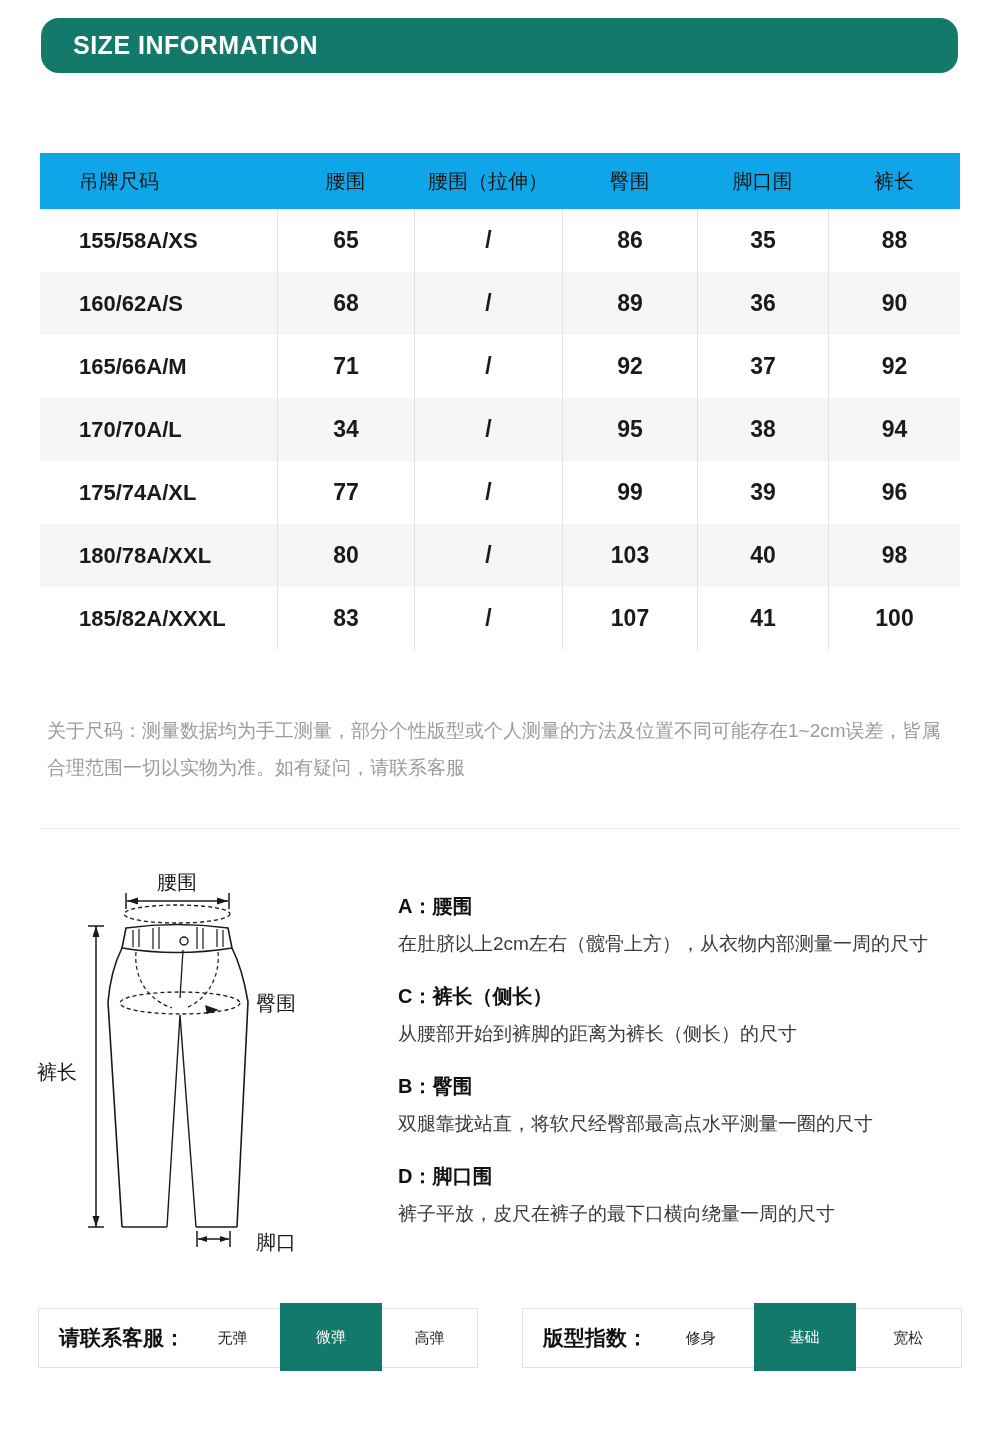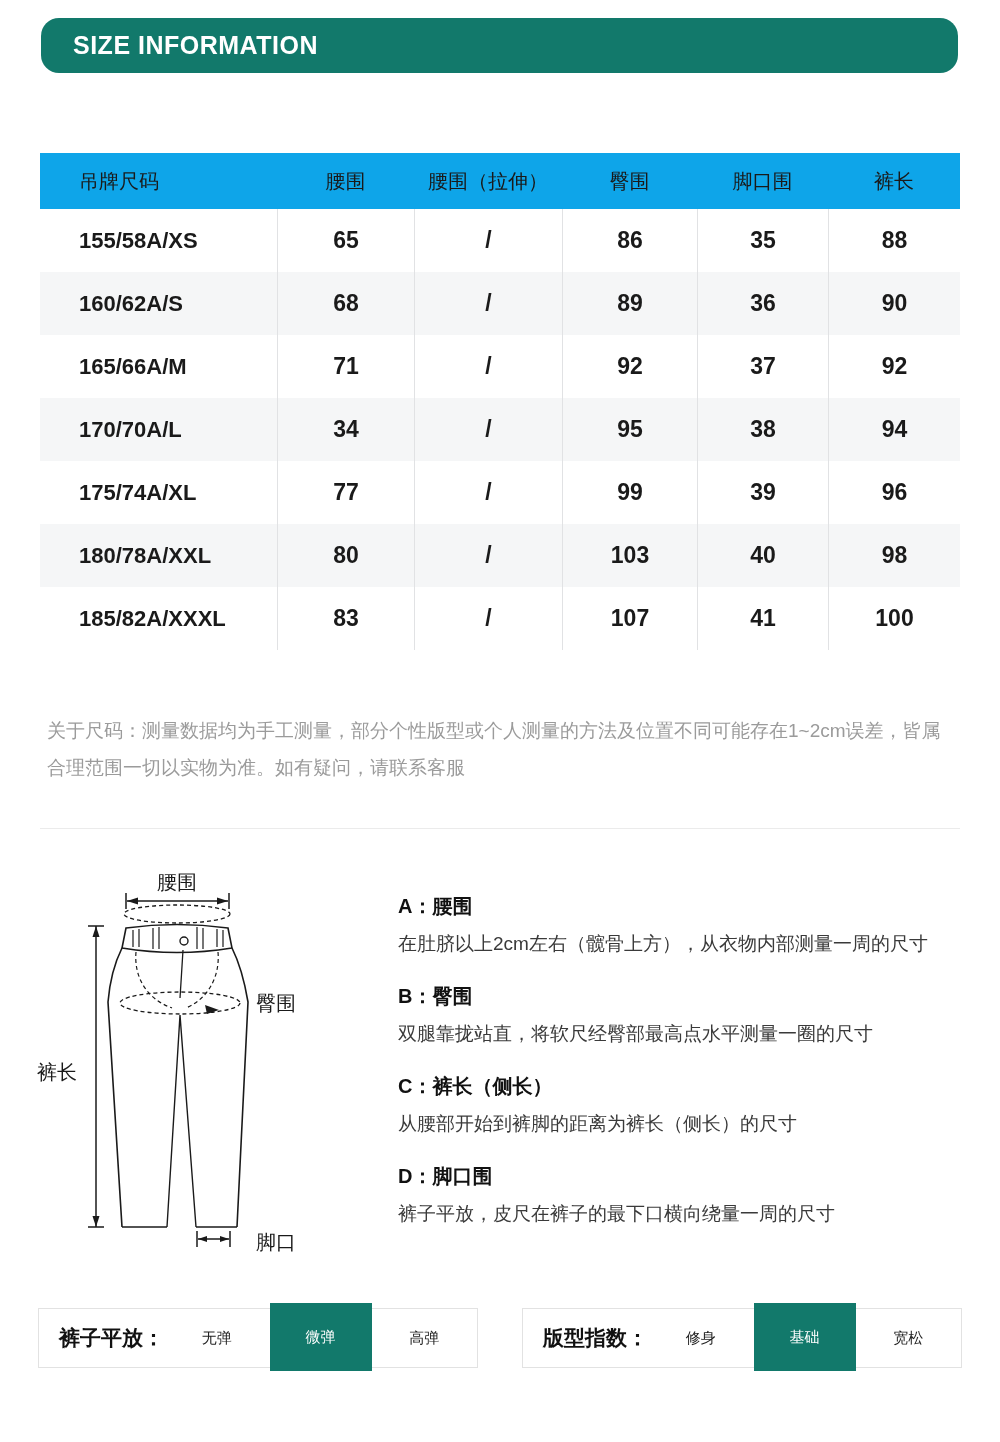--- a/index.html
+++ b/index.html
@@ -182,35 +182,35 @@
     <polygon points="199,377 190,374 190,380" fill="#1a1a1a"></polygon>
     <text x="226" y="387" text-anchor="start">脚口</text>
   </svg>
 
   <div class="guide">
     <div class="guide-item">
       <h4>A：腰围</h4>
       <p>在肚脐以上2cm左右（髋骨上方），从衣物内部测量一周的尺寸</p>
     </div>
     <div class="guide-item">
+      <h4>C：裤长（侧长）</h4>
+      <p>从腰部开始到裤脚的距离为裤长（侧长）的尺寸</p>
+    </div>
+    <div class="guide-item">
       <h4>B：臀围</h4>
       <p>双腿靠拢站直，将软尺经臀部最高点水平测量一圈的尺寸</p>
     </div>
     <div class="guide-item">
-      <h4>C：裤长（侧长）</h4>
-      <p>从腰部开始到裤脚的距离为裤长（侧长）的尺寸</p>
-    </div>
-    <div class="guide-item">
       <h4>D：脚口围</h4>
       <p>裤子平放，皮尺在裤子的最下口横向绕量一周的尺寸</p>
     </div>
   </div>
 
   <div class="index-box left">
-    <span class="index-label">裤子平放：</span>
+    <span class="index-label">请联系客服：</span>
     <div class="index-opts">
       <span class="opt">无弹</span>
       <span class="opt selected">微弹</span>
       <span class="opt">高弹</span>
     </div>
   </div>
 
   <div class="index-box right">
     <span class="index-label">版型指数：</span>
     <div class="index-opts">

